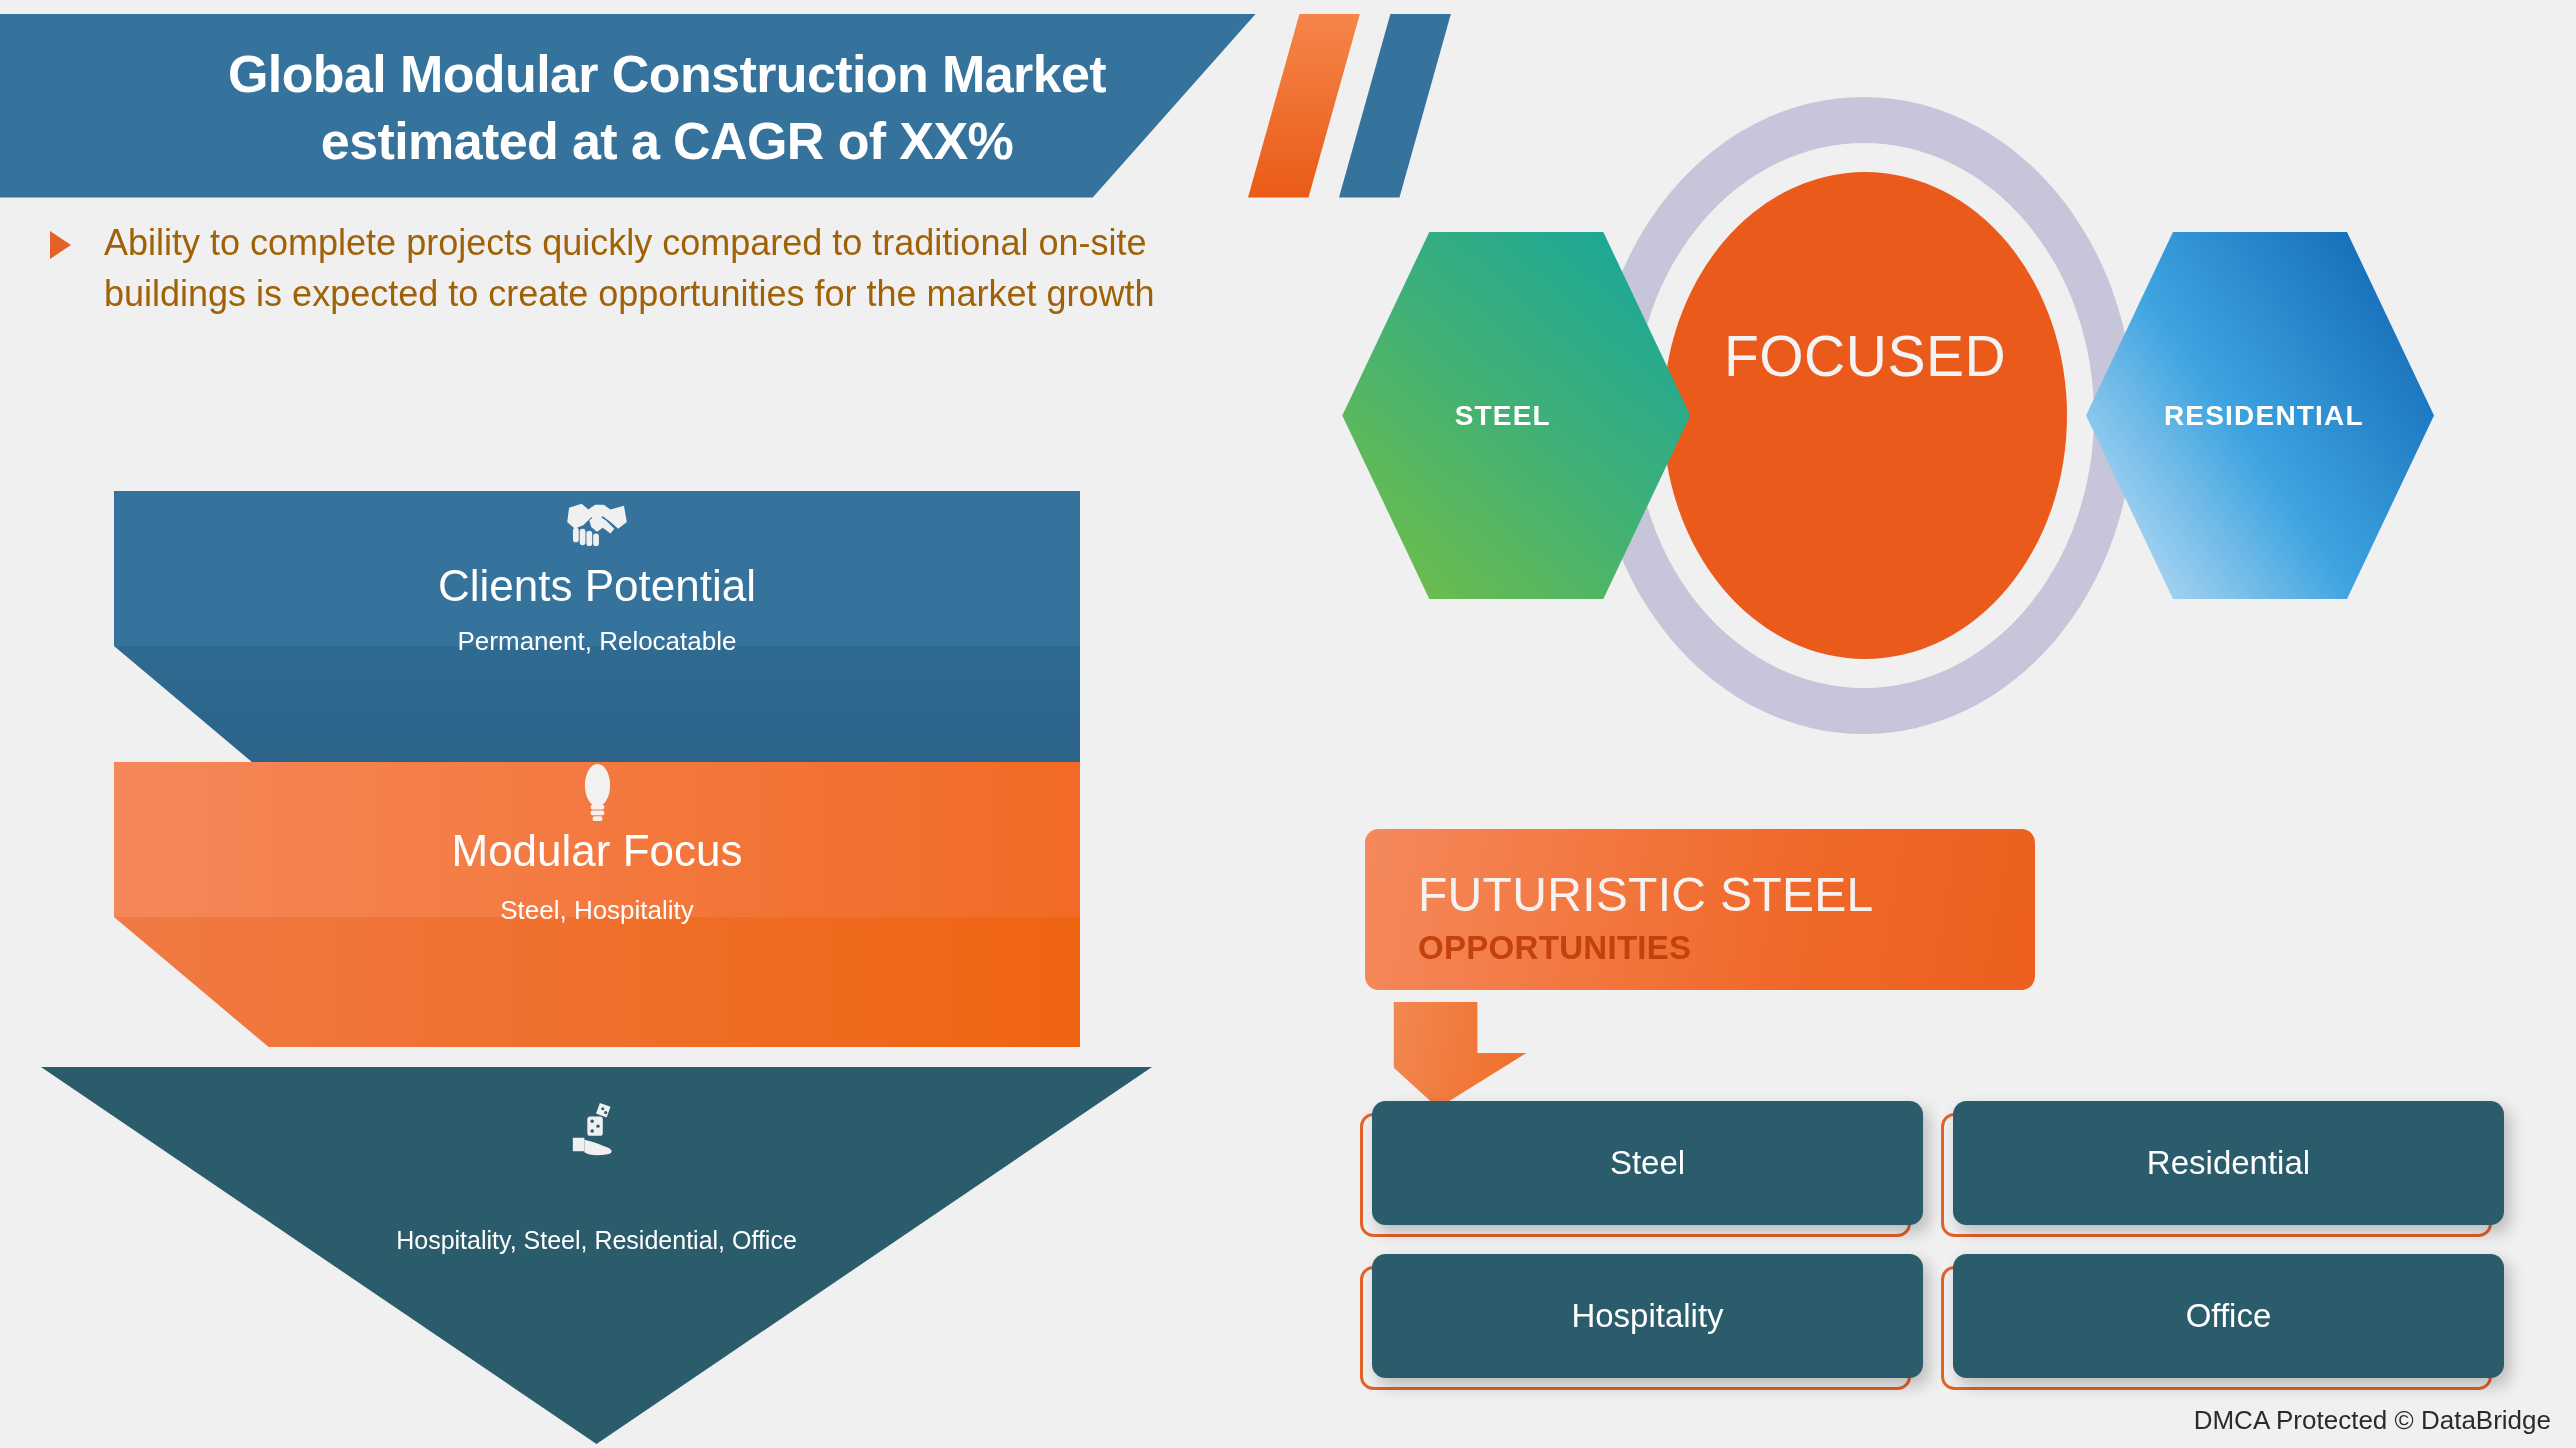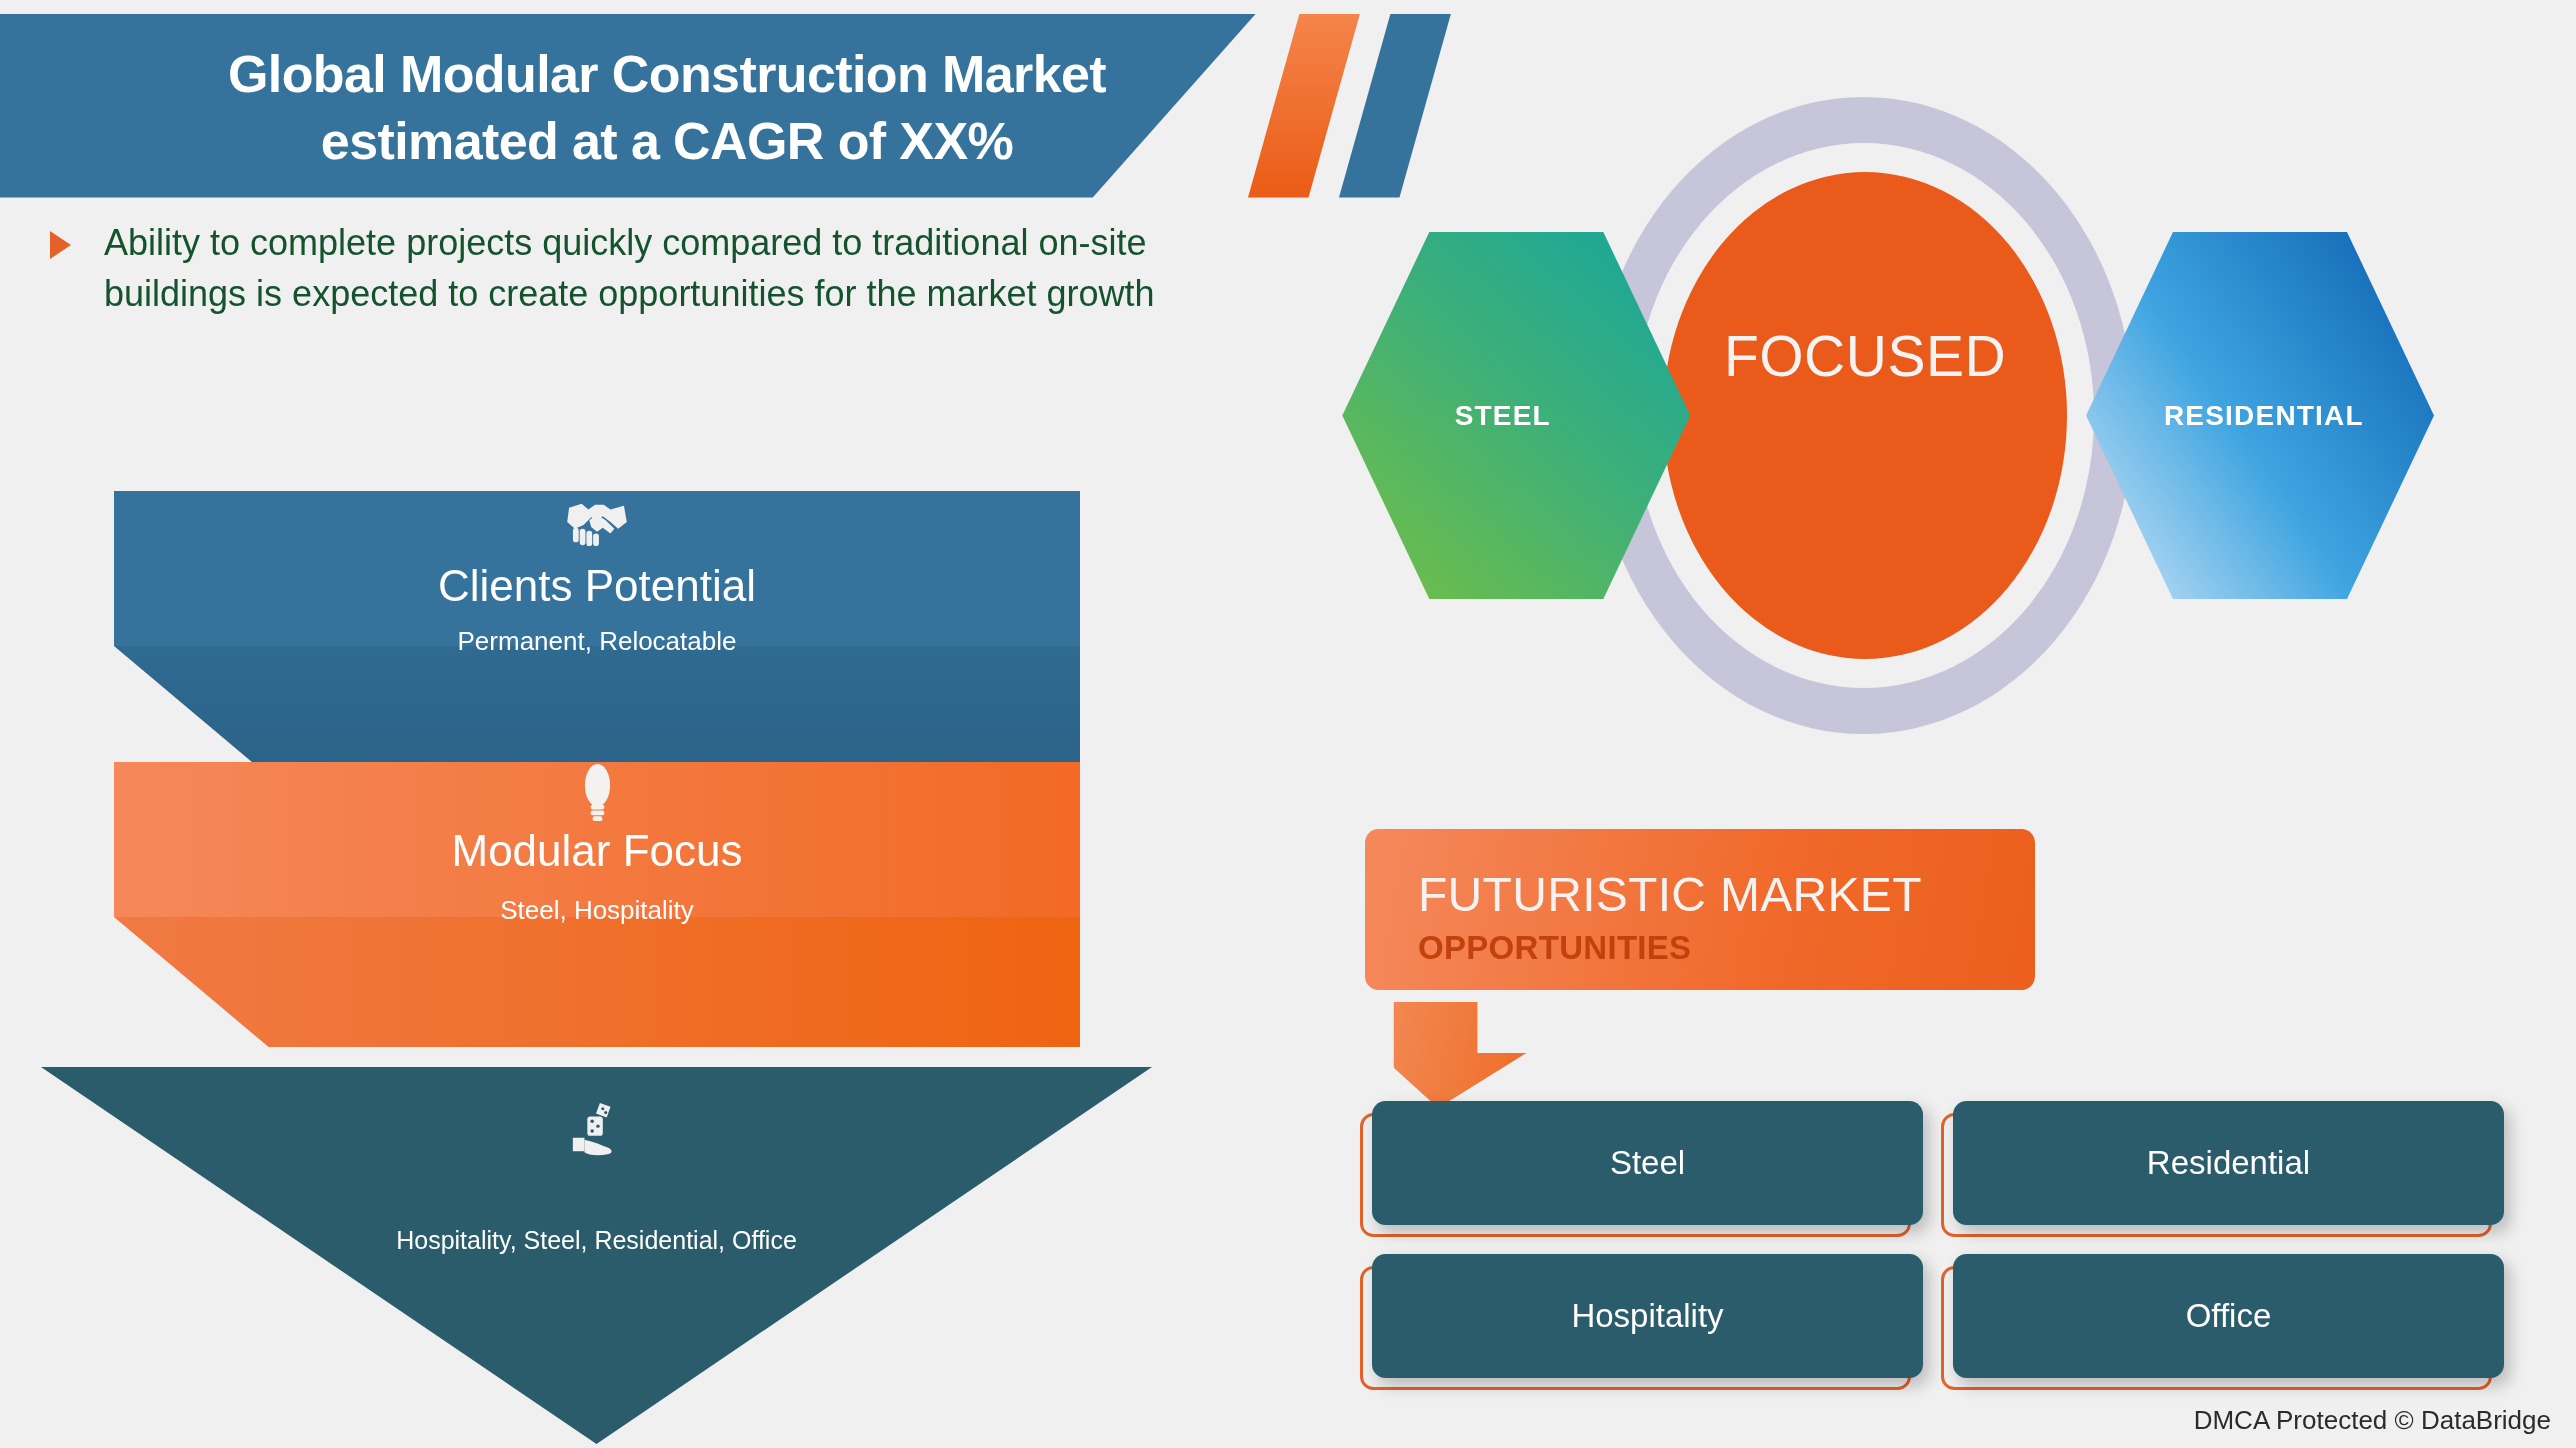--- a/index.html
+++ b/index.html
@@ -76,21 +76,21 @@
     left: 0;
     top: 13.5px;
     width: 0;
     height: 0;
     border-left: 21px solid #e4622a;
     border-top: 14.5px solid transparent;
     border-bottom: 14.5px solid transparent;
   }
   #bullet-text {
     margin-left: 54px;
-    color: #14532d;
+    color: #a16207;
     font-size: 36px;
     line-height: 1.42;
     font-weight: 400;
   }
   #bullet-underline {
     position: absolute;
     left: 106px;
     top: 176px;
     width: 269px;
     height: 9.7px;
@@ -416,21 +416,21 @@
     <div class="hexagon" id="hex-residential">
       <span class="hex-label">RESIDENTIAL</span>
     </div>
 
     <div id="center-label">
       <span class="l1">FOCUSED</span>
     </div>
   </div>
 
   <div id="futuristic-box"></div>
-  <div id="futuristic-line1">FUTURISTIC MARKET</div>
+  <div id="futuristic-line1">FUTURISTIC STEEL</div>
   <div id="futuristic-line2">OPPORTUNITIES</div>
   <div id="down-arrow"></div>
 
   <div class="opp-card-wrap" id="card-steel">
     <div class="opp-card-border"></div>
     <div class="opp-card">
       <span>Steel</span>
     </div>
   </div>
 

